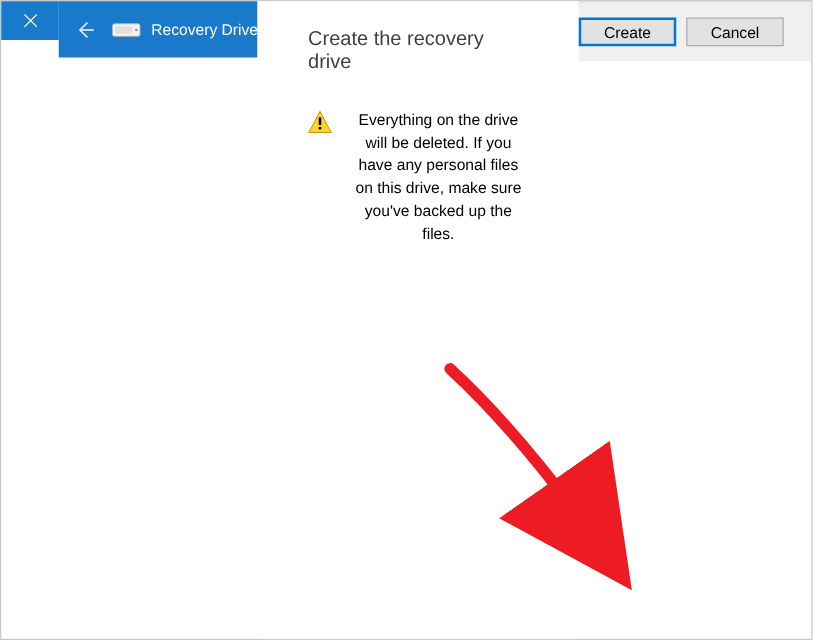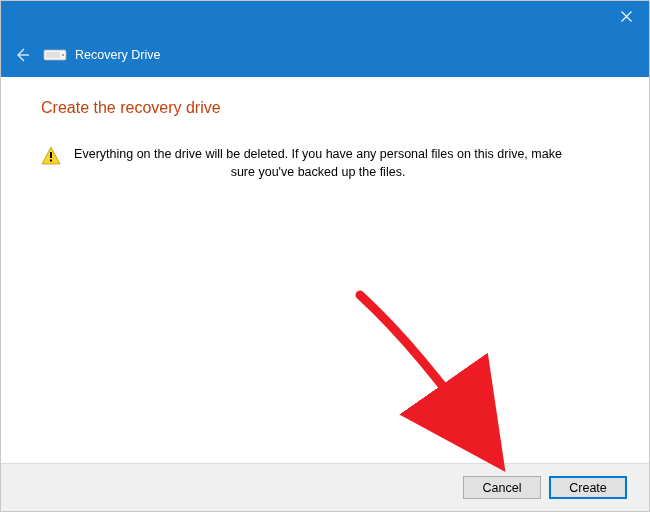--- a/index.html
+++ b/index.html
@@ -16,21 +16,21 @@
       position: relative;
     }
     .window {
       position: absolute;
       top: 1px;
       left: 1px;
       right: 1px;
       bottom: 1px;
       background: #fff;
       display: flex;
-      flex-direction: column;
+      flex-direction: row;
     }
     .titlebar {
       height: 31px;
       background: #1979ca;
       display: flex;
       align-items: center;
       justify-content: flex-end;
     }
     .close-btn {
       width: 46px;
@@ -80,21 +80,21 @@
       color: #fff;
     }
     .content {
       flex: 1;
       padding: 22px 40px 0 40px;
       background: #fff;
     }
     .page-heading {
       font-size: 16px;
       font-weight: 400;
-      color: #c2410c;
+      color: #404040;
       margin-bottom: 28px;
     }
     .warning-row {
       display: flex;
       align-items: flex-start;
       gap: 12px;
       text-align: center;
     }
     .warning-icon {
       width: 20px;
@@ -176,22 +176,22 @@
           <path d="M10 1 L19 18 L1 18 Z" fill="#ffd42a" stroke="#b58a00" stroke-width="0.7"></path>
           <rect x="9" y="6" width="2" height="6" fill="#000"></rect>
           <rect x="9" y="13.5" width="2" height="2" fill="#000"></rect>
         </svg>
       </div>
       <div class="warning-text">Everything on the drive will be deleted. If you have any personal files on this drive, make sure you've backed up the files.</div>
     </div>
   </div>
 
   <div class="footer">
+    <button class="btn primary">Create</button>
     <button class="btn">Cancel</button>
-    <button class="btn primary">Create</button>
   </div>
 </div>
 
 <svg class="arrow-annotation" style="left:340px; top:280px;" width="200" height="200" viewBox="0 0 200 200">
   <defs>
     <marker id="arrowhead" markerWidth="12" markerHeight="12" refX="9" refY="6" orient="auto">
       <path d="M0,0 L12,6 L0,12 Z" fill="#ed1c24"></path>
     </marker>
   </defs>
   <path d="M 20 15 Q 80 70 150 170" stroke="#ed1c24" stroke-width="9" fill="none" marker-end="url(#arrowhead)" stroke-linecap="round"></path>

